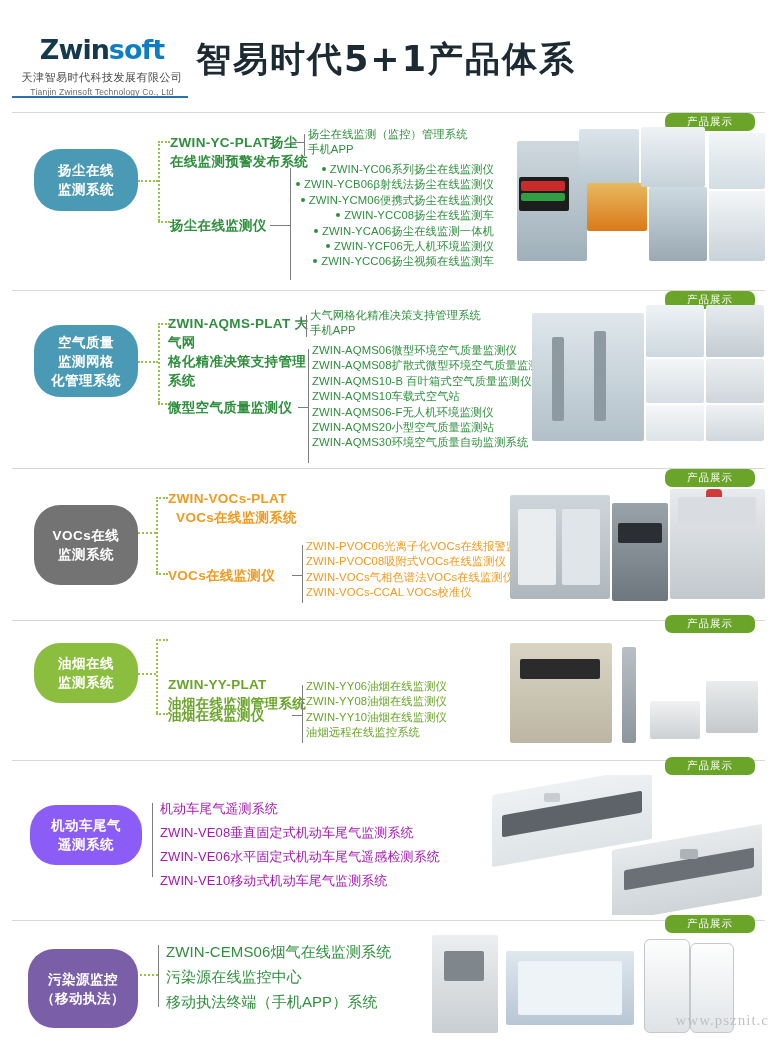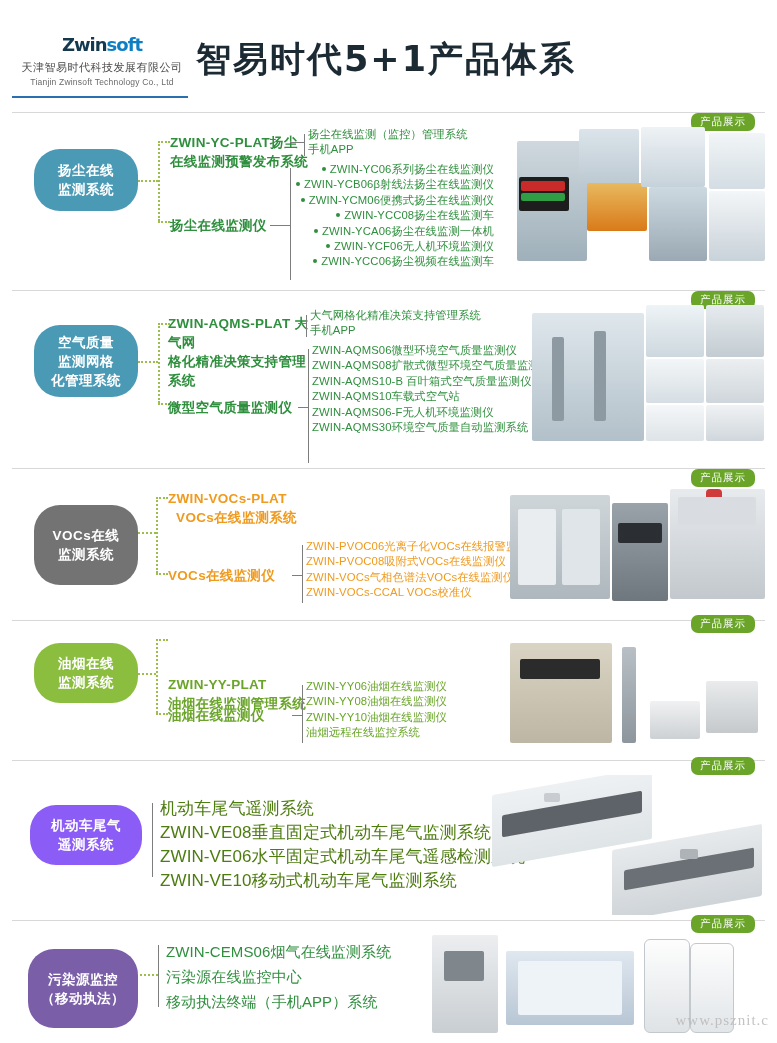--- a/index.html
+++ b/index.html
@@ -6,21 +6,21 @@
   body{
     width:777px;height:1043px;background:#ffffff;
     font-family:"Liberation Sans","DejaVu Sans",sans-serif;
     color:#222;overflow:hidden;position:relative;
   }
   .page{position:relative;width:777px;height:1043px;}
 
   
   .header{position:relative;height:112px;}
   .logo{position:absolute;left:18px;top:34px;width:168px;text-align:center;}
-  .logo-word{font-size:18px;font-weight:bold;color:#14394f;letter-spacing:-1px;
+  .logo-word{font-size:27px;font-weight:bold;color:#14394f;letter-spacing:-1px;
              font-family:"DejaVu Sans",sans-serif;text-align:center;}
   .logo-cn{font-size:11px;color:#4a4a4a;margin-top:5px;letter-spacing:.5px;}
   .logo-en{font-size:8.5px;color:#6a6a6a;margin-top:2px;letter-spacing:.2px;}
   .logo-rule{position:absolute;left:12px;top:96px;width:176px;height:2px;background:#2a6fb0;}
   .main-title{position:absolute;left:196px;top:36px;font-size:35px;font-weight:bold;
     color:#1b2a33;letter-spacing:2px;font-family:"DejaVu Sans",sans-serif;}
 
   
   .section{position:relative;border-top:1px solid #d8d8d8;box-sizing:border-box;}
   .section:first-of-type{border-top:1px solid #d8d8d8;}
@@ -35,21 +35,21 @@
   .hline{position:absolute;height:0;border-top:1.6px solid #7d7d7d;}
   .dotline{position:absolute;height:0;border-top:2px dotted #9bbf4a;}
 
   .grp-title{position:absolute;font-size:13.5px;font-weight:bold;line-height:19px;letter-spacing:.3px;}
   .items{position:absolute;font-size:11.3px;line-height:15.4px;letter-spacing:.1px;}
   .items div{white-space:nowrap;}
   .dot{display:inline-block;width:4px;height:4px;border-radius:50%;
        vertical-align:middle;margin-right:4px;margin-bottom:2px;}
 
   .photo-tag{position:absolute;right:18px;background:#6aa529;color:#fff;
-    font-size:10.5px;padding:2px 9px;border-radius:7px;letter-spacing:1px;}
+    font-size:10.5px;padding:2px 22px;border-radius:7px;letter-spacing:1px;}
   .photos{position:absolute;overflow:hidden;}
 
   
   .pic{position:absolute;border-radius:2px;overflow:hidden;}
   .watermark{position:absolute;right:8px;bottom:14px;font-size:15px;color:#b9b9b9;
     letter-spacing:1px;font-family:"Liberation Serif",serif;opacity:.85;}
 </style>
 </head>
 <body>
 
@@ -135,20 +135,21 @@
     </div>
 
     <div class="hline" style="left:286px;top:116px;width:10px;"></div>
     <div class="branch" style="left:296px;top:58px;height:114px;"></div>
     <div class="items" style="left:300px;top:52px;color:#2f8f3e;">
       <div>ZWIN-AQMS06微型环境空气质量监测仪</div>
       <div>ZWIN-AQMS08扩散式微型环境空气质量监测仪</div>
       <div>ZWIN-AQMS10-B 百叶箱式空气质量监测仪</div>
       <div>ZWIN-AQMS10车载式空气站</div>
       <div>ZWIN-AQMS06-F无人机环境监测仪</div>
+      <div>ZWIN-AQMS20小型空气质量监测站</div>
       <div>ZWIN-AQMS30环境空气质量自动监测系统</div>
     </div>
 
     <div class="photo-tag" style="top:0px;right:10px;">产品展示</div>
     <div class="photos" style="left:520px;top:12px;width:233px;height:158px;">
       <div class="pic" style="left:0;top:10px;width:112px;height:128px;background:linear-gradient(#dfe7ec,#b2c0c9);"></div>
       <div class="pic" style="left:20px;top:34px;width:12px;height:84px;background:#8e9aa2;"></div>
       <div class="pic" style="left:62px;top:28px;width:12px;height:90px;background:#8e9aa2;"></div>
       <div class="pic" style="left:114px;top:2px;width:58px;height:52px;background:linear-gradient(#eef3f6,#cdd8de);"></div>
       <div class="pic" style="left:174px;top:2px;width:58px;height:52px;background:linear-gradient(#e6ebee,#c3ccd2);"></div>
@@ -222,21 +223,21 @@
       <div class="pic" style="left:140px;top:70px;width:50px;height:38px;background:linear-gradient(#f0f1f2,#cdd1d4);"></div>
       <div class="pic" style="left:196px;top:50px;width:52px;height:52px;background:linear-gradient(#e9ebec,#c5c9cc);"></div>
     </div>
   </div>
 
   <div class="section" style="position:absolute;left:12px;top:760px;width:753px;height:160px;">
     <div class="badge" style="top:44px;height:60px;background:#8b5cf6;width:112px;left:18px;">
       <span>机动车尾气<br>遥测系统</span>
     </div>
     <div class="branch" style="left:140px;top:42px;height:74px;"></div>
-    <div class="items" style="left:148px;top:36px;color:#4d7c0f;font-size:17px;line-height:24px;">
+    <div class="items" style="left:148px;top:36px;color:#a21caf;font-size:13px;line-height:24px;">
       <div>机动车尾气遥测系统</div>
       <div>ZWIN-VE08垂直固定式机动车尾气监测系统</div>
       <div>ZWIN-VE06水平固定式机动车尾气遥感检测系统</div>
       <div>ZWIN-VE10移动式机动车尾气监测系统</div>
     </div>
 
     <div class="photo-tag" style="top:-4px;right:10px;">产品展示</div>
     <div class="photos" style="left:480px;top:14px;width:273px;height:140px;">
       <div class="pic" style="left:0;top:6px;width:160px;height:72px;background:linear-gradient(#eef1f3,#dfe4e7);transform:skewY(-10deg);"></div>
       <div class="pic" style="left:10px;top:28px;width:140px;height:22px;background:#5d6368;transform:skewY(-10deg);"></div>

